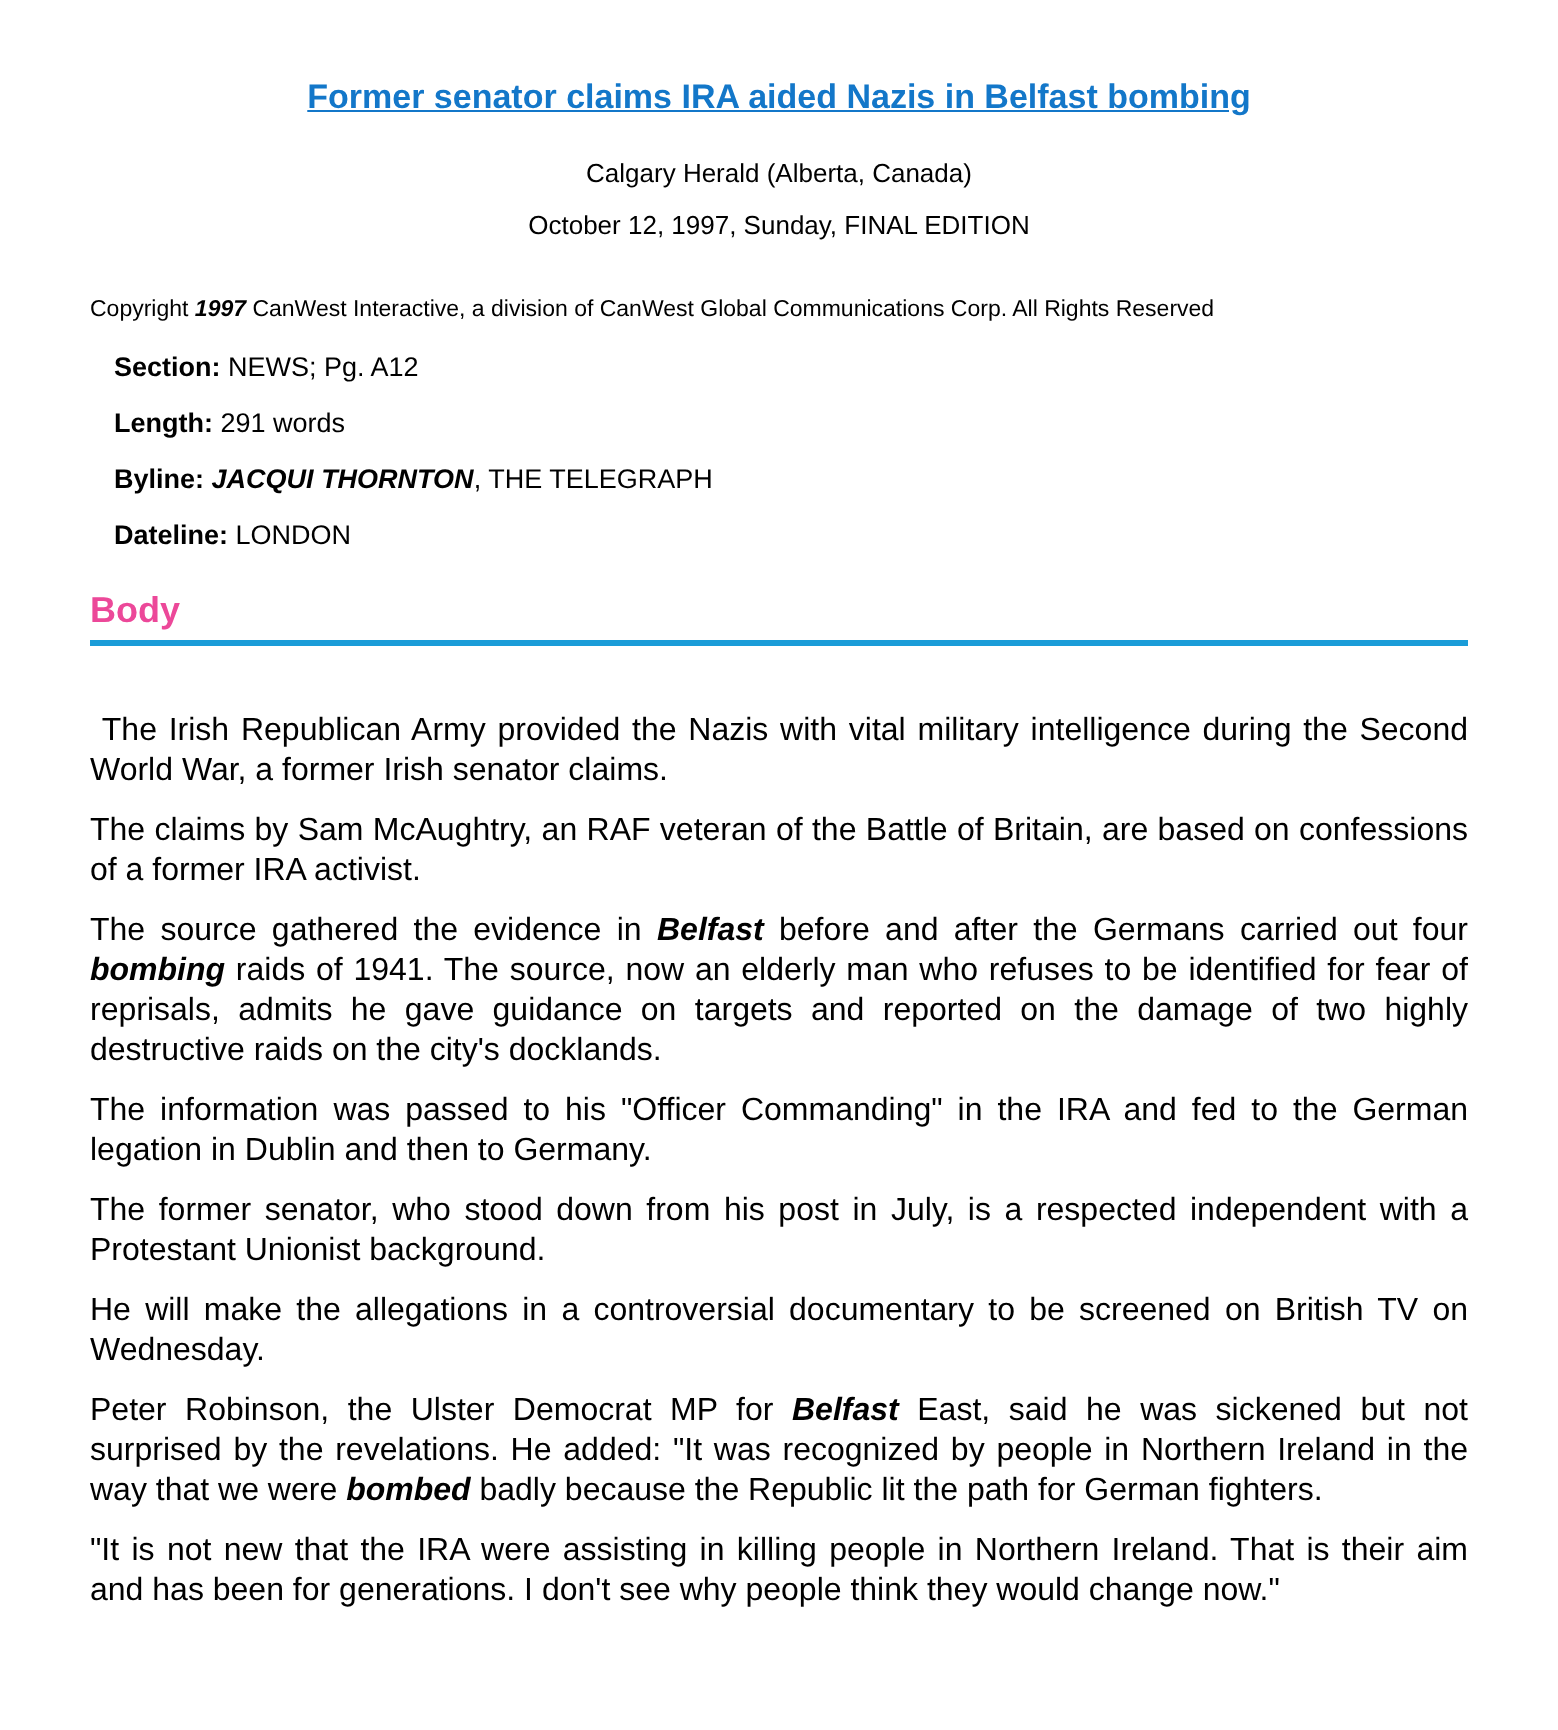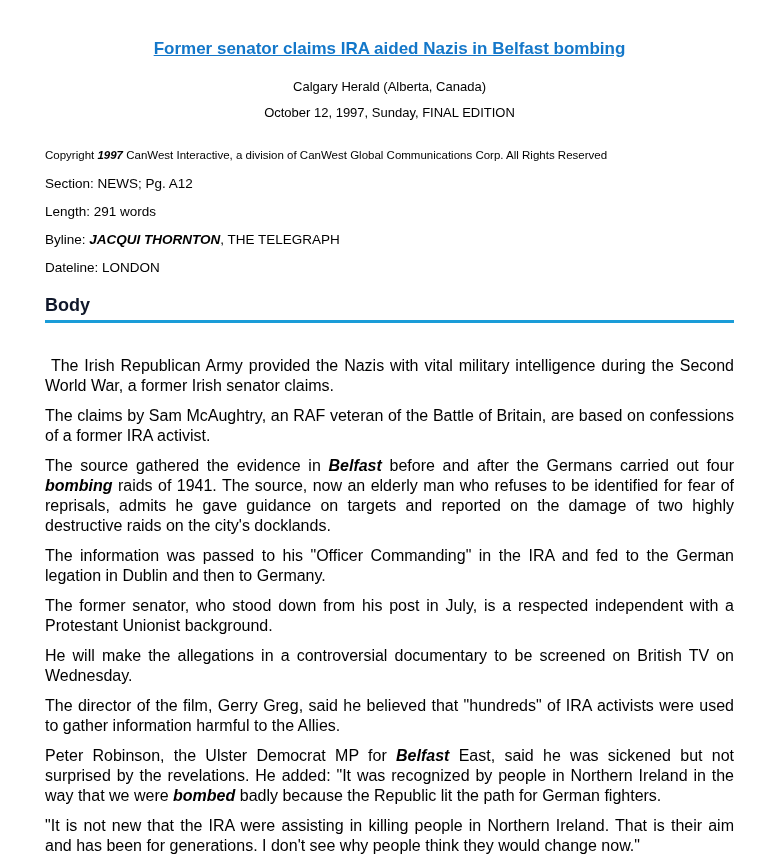--- a/index.html
+++ b/index.html
@@ -23,27 +23,27 @@
 
   .center-line { text-align: center; font-size: 13px; line-height: 17px; }
   .source-line { margin-top: 19px; }
   .date-line   { margin-top: 9px; }
 
   .copyright { margin: 27px 0 0 0; font-size: 11.5px; line-height: 14px; }
 
   .meta-lines { margin-top: 13px; }
   .meta-line  { font-size: 13.5px; line-height: 17px; margin-top: 11px; }
 
-  .lbl { font-weight: normal; }
+  .lbl { font-weight: bold; margin-left: 12px; }
   .hl  { font-weight: bold; font-style: italic; }
 
   .body-heading {
     margin: 19px 0 0 0;
     font-size: 18px; line-height: 21px;
-    font-weight: bold; color: #0f172a;
+    font-weight: bold; color: #ec4899;
   }
   .body-rule {
     margin-top: 4px;
     height: 3px; width: 100%;
     background: var(--rule-blue, #1A9CD8);
   }
 
   .body-paragraphs { margin-top: 33px; }
   .para {
     margin: 0 0 10px 0;
@@ -75,18 +75,17 @@
 
   <div class="body-rule"></div>
 
   <div class="body-paragraphs">
       <p class="para">&nbsp;The Irish Republican Army provided the Nazis with vital military intelligence during the Second World War, a former Irish senator claims.</p>
       <p class="para">The claims by Sam McAughtry, an RAF veteran of the Battle of Britain, are based on confessions of a former IRA activist.</p>
       <p class="para">The source gathered the evidence in <span class="hl">Belfast</span> before and after the Germans carried out four <span class="hl">bombing</span> raids of 1941. The source, now an elderly man who refuses to be identified for fear of reprisals, admits he gave guidance on targets and reported on the damage of two highly destructive raids on the city's docklands.</p>
       <p class="para">The information was passed to his "Officer Commanding" in the IRA and fed to the German legation in Dublin and then to Germany.</p>
       <p class="para">The former senator, who stood down from his post in July, is a respected independent with a Protestant Unionist background.</p>
       <p class="para">He will make the allegations in a controversial documentary to be screened on British TV on Wednesday.</p>
-      <p class="para">The director of the film, Gerry Greg, said he believed that "hundreds" of IRA activists were used to gather information harmful to the Allies.</p>
       <p class="para">Peter Robinson, the Ulster Democrat MP for <span class="hl">Belfast</span> East, said he was sickened but not surprised by the revelations. He added: "It was recognized by people in Northern Ireland in the way that we were <span class="hl">bombed</span> badly because the Republic lit the path for German fighters.</p>
       <p class="para">"It is not new that the IRA were assisting in killing people in Northern Ireland. That is their aim and has been for generations. I don't see why people think they would change now."</p>
     </div>
 
 </div>
 
 </body></html>

